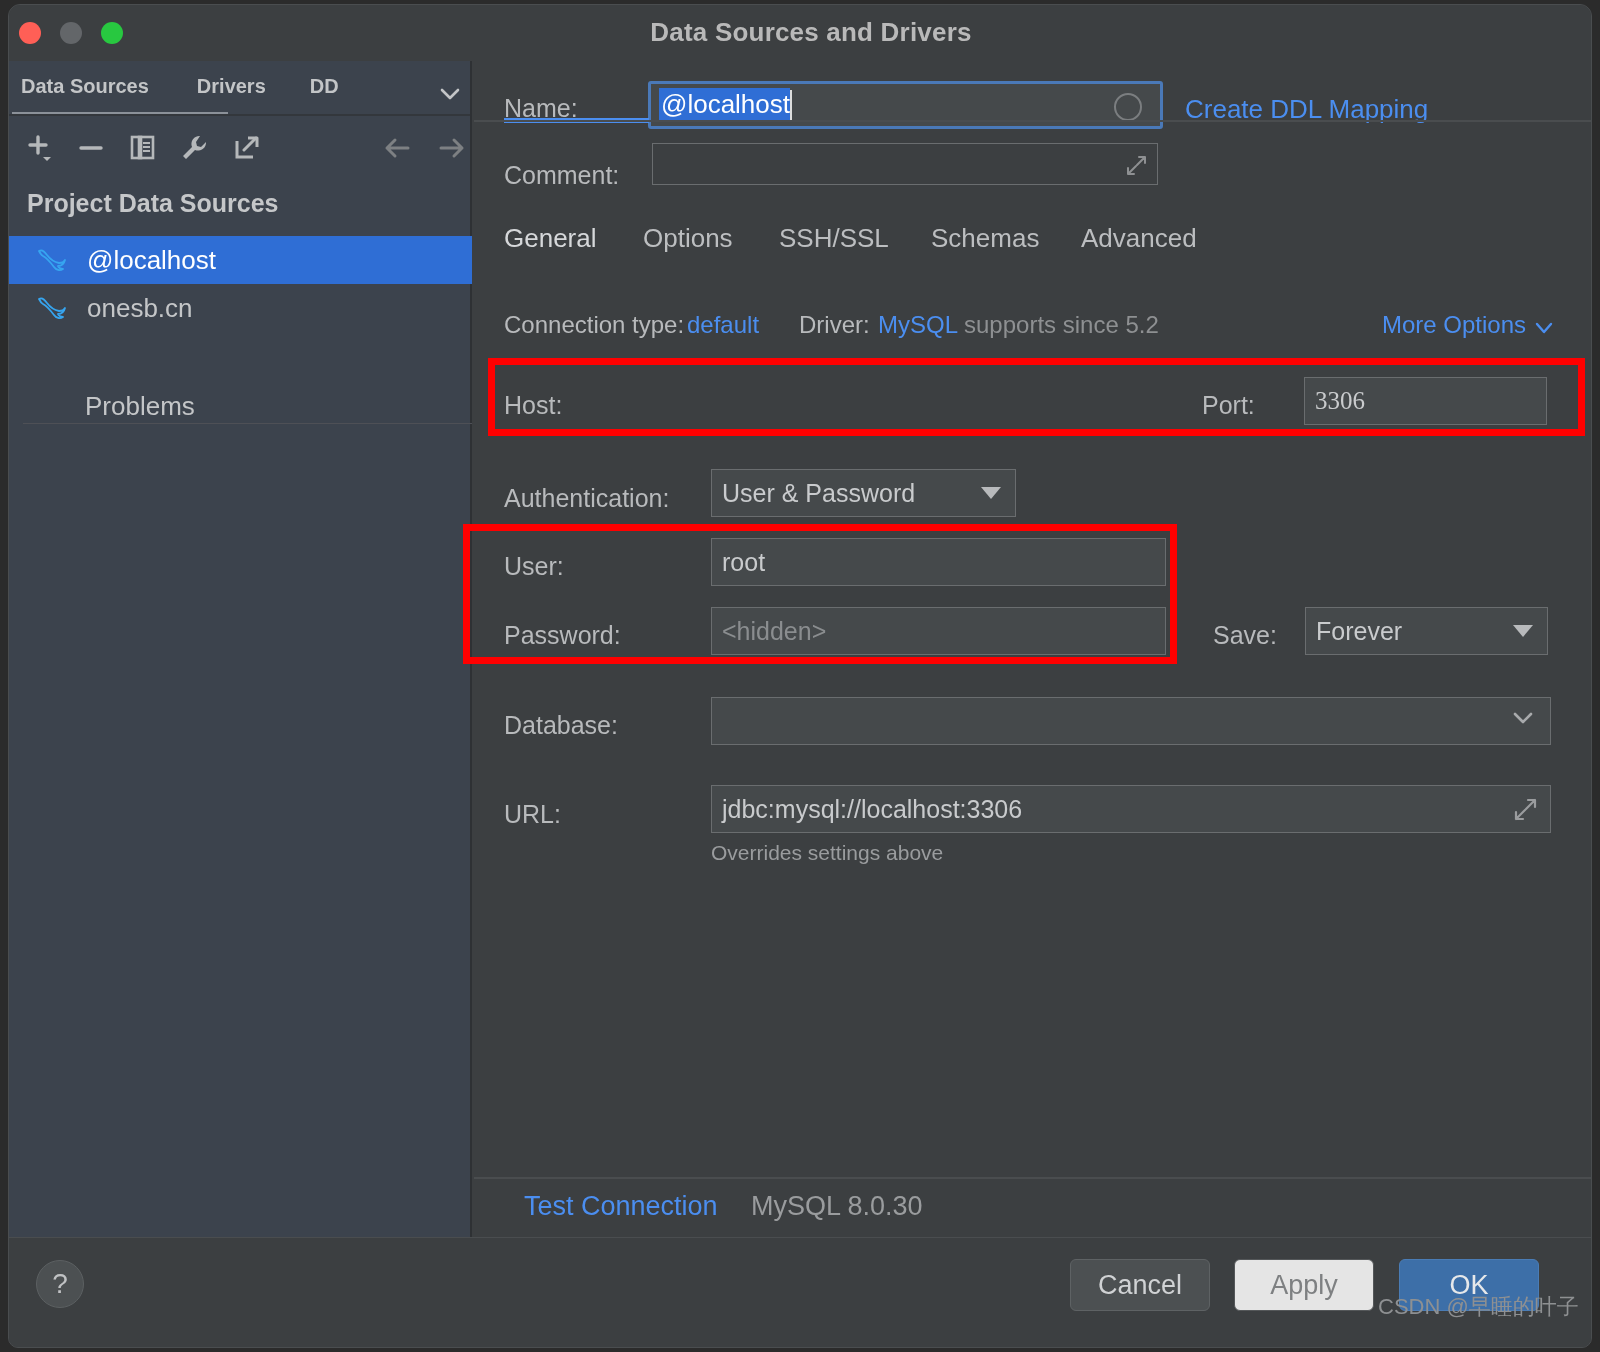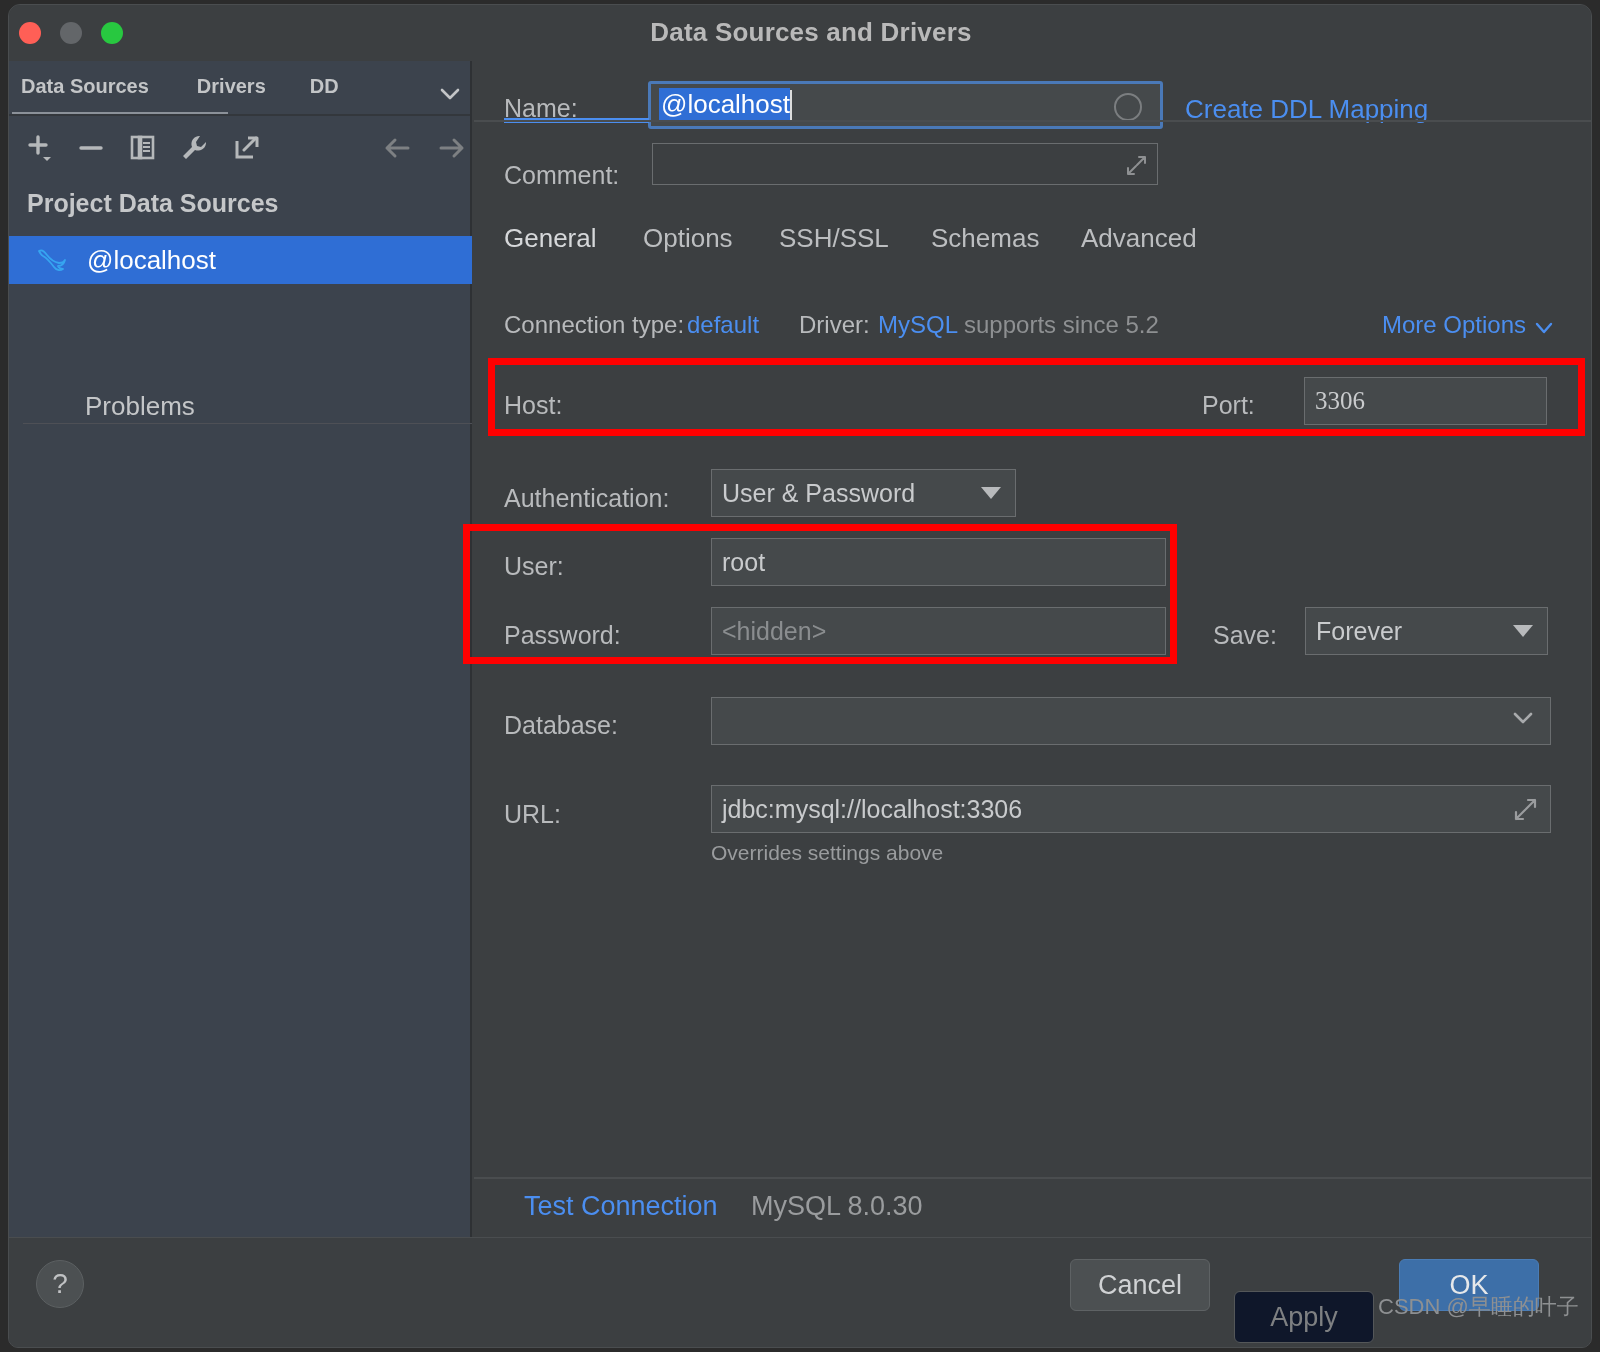--- a/index.html
+++ b/index.html
@@ -286,21 +286,21 @@
     font-size: 27px;
     display: flex; align-items: center; justify-content: center;
     cursor: pointer;
   }
   .btn.cancel {
     left: 1061px; width: 140px;
     background: #4c5052; border: 1px solid #5e6264; color: #d0d2d4;
   }
   .btn.apply {
     left: 1225px; width: 140px;
-    background: #0f172a; border: 1px solid #545759; color: #7e8082; margin-top: 32px;
+    background: #e5e5e5; border: 1px solid #545759; color: #7e8082;
   }
   .btn.ok {
     left: 1390px; width: 140px;
     background: #3d6fa8; border: 1px solid #4a7cb5; color: #e6e8ea;
   }
   .watermark {
     position: absolute; left: 1378px; top: 1292px;
     font-size: 22px; color: #8e9092;
     white-space: nowrap;
   }
@@ -381,20 +381,28 @@
 
     <div class="ds-item selected" style="top:175px">
       <div class="ds-icon">
         <svg width="34" height="30" viewBox="0 0 34 30">
           <path d="M4 6 C7 4 10 7 12 10 C15 14 19 17 24 18 C27 18 29 17 30 15 C29 19 26 21 23 21 C24 23 26 24 28 24 C25 26 21 25 19 22 C16 18 12 13 8 11 C6 10 5 8 4 6 Z" fill="none" stroke="#36a5f0" stroke-width="1.8" stroke-linejoin="round"></path>
         </svg>
       </div>
       <div class="ds-label">@localhost</div>
     </div>
 
+    <div class="ds-item" style="top:223px">
+      <div class="ds-icon">
+        <svg width="34" height="30" viewBox="0 0 34 30">
+          <path d="M4 6 C7 4 10 7 12 10 C15 14 19 17 24 18 C27 18 29 17 30 15 C29 19 26 21 23 21 C24 23 26 24 28 24 C25 26 21 25 19 22 C16 18 12 13 8 11 C6 10 5 8 4 6 Z" fill="none" stroke="#36a5f0" stroke-width="1.8" stroke-linejoin="round"></path>
+        </svg>
+      </div>
+      <div class="ds-label">onesb.cn</div>
+    </div>
 
     <div class="side-sep"></div>
     <div class="problems">Problems</div>
   </div>
 
   <div class="main">
 
     <div class="lbl" style="left:30px; top:33px;">Name:</div>
     <div class="name-wrap">
       <span class="name-sel">@localhost</span>

